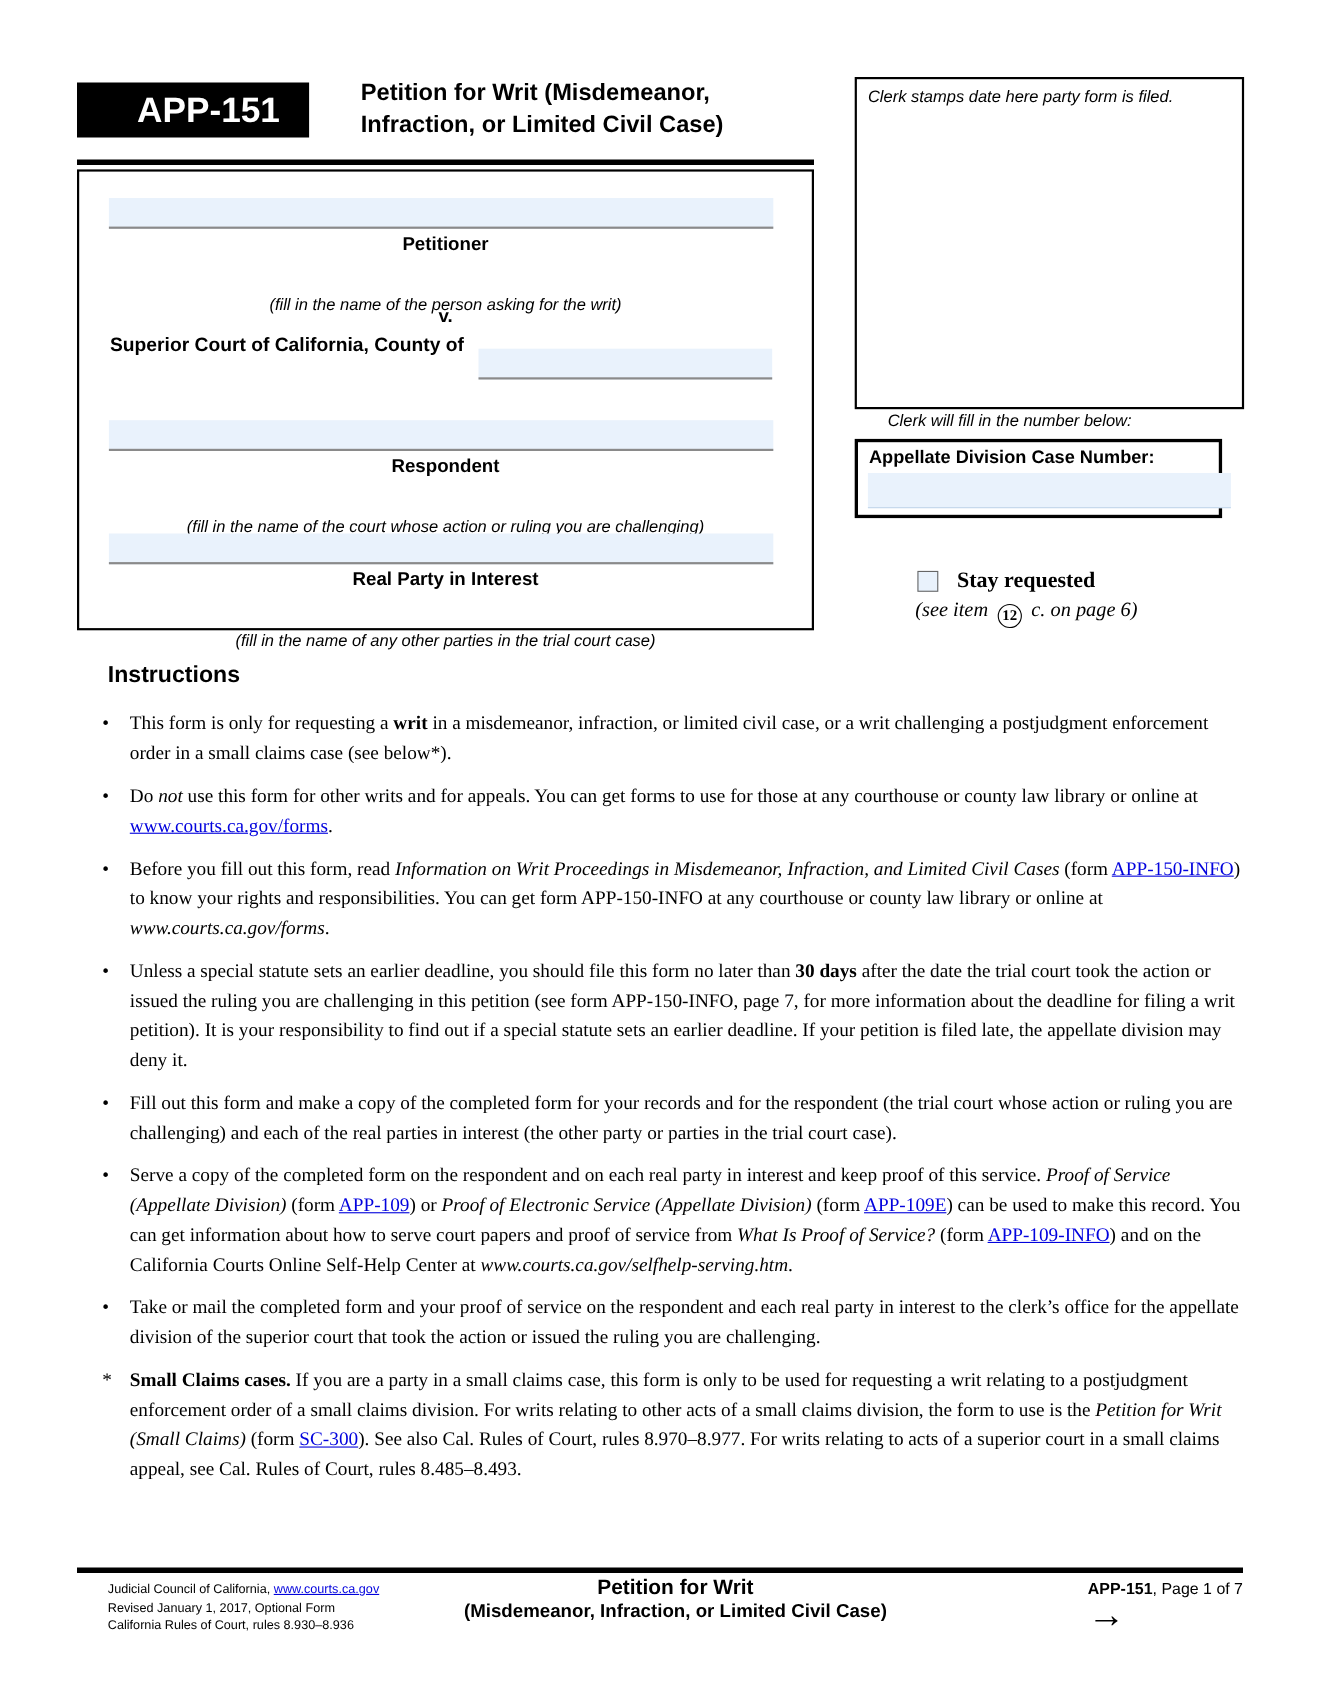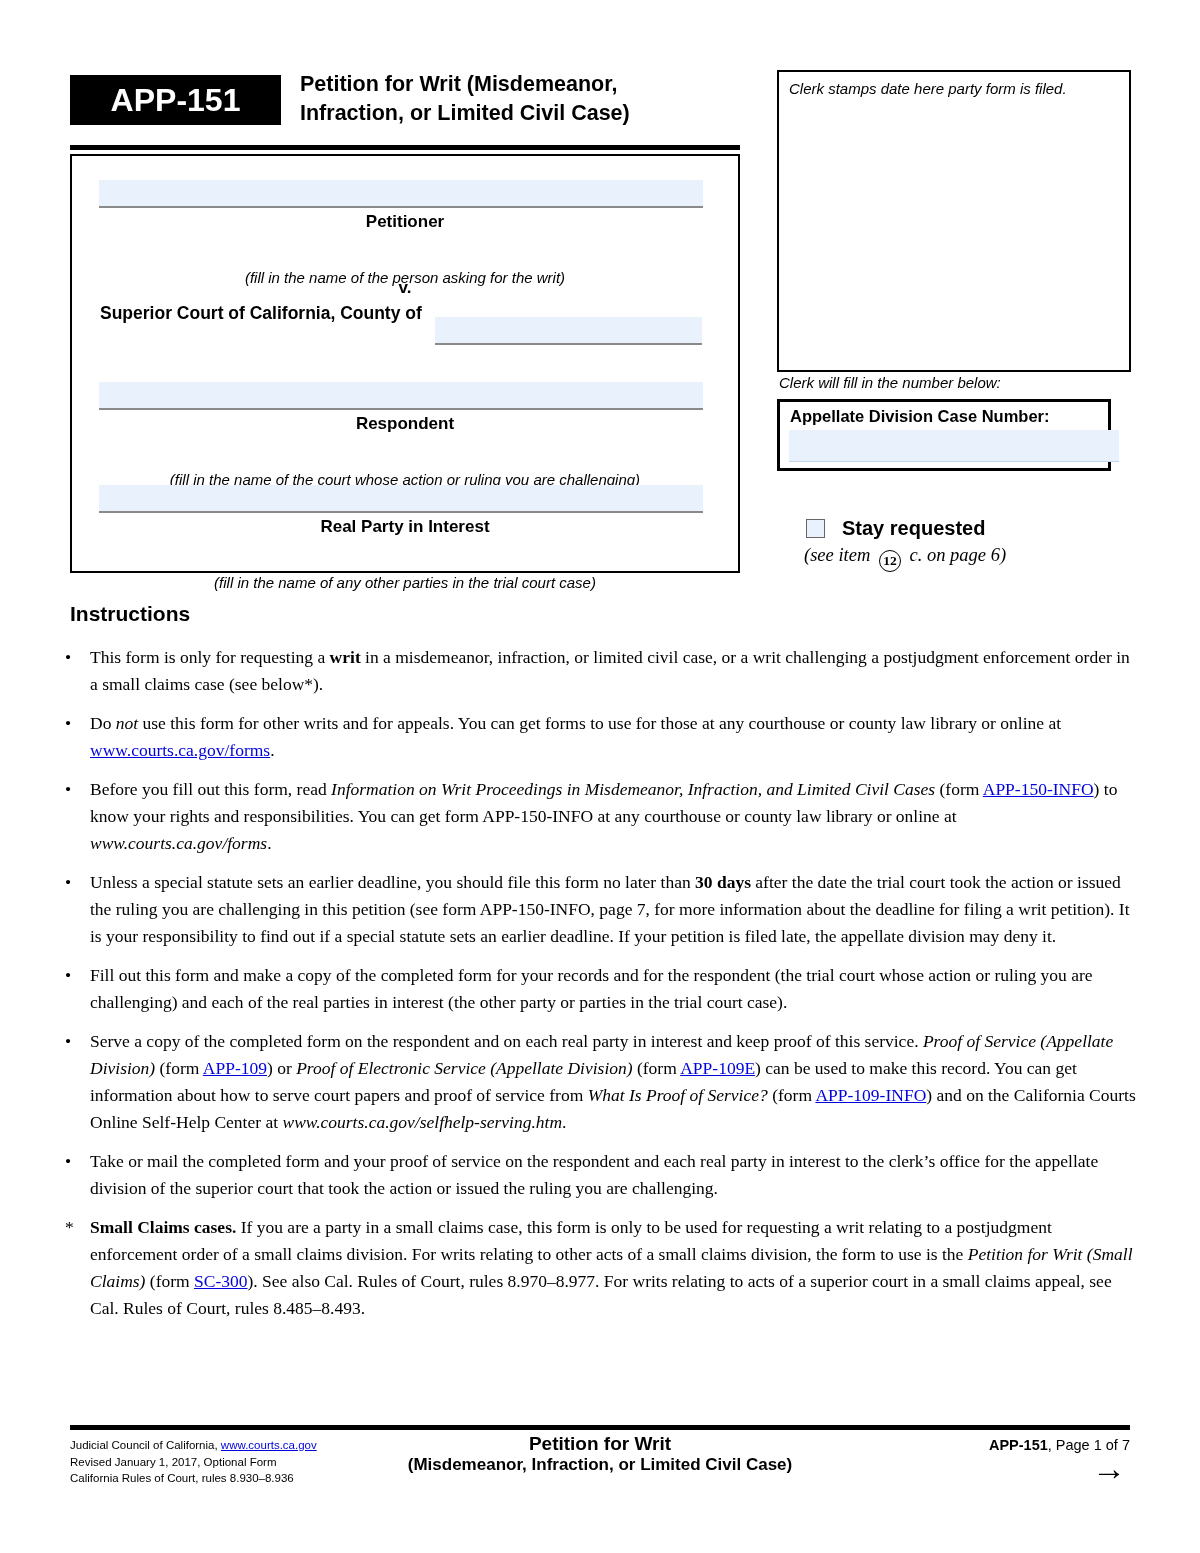--- a/index.html
+++ b/index.html
@@ -1,21 +1,21 @@
 <!DOCTYPE html>
 <html><head>
 <meta charset="utf-8">
 <style>
   * { margin:0; padding:0; box-sizing:border-box; }
   html, body { background:#fff; }
   body {
     width:1200px; height:1553px; position:relative;
     font-family:"Liberation Sans", sans-serif; color:#000; overflow:hidden;
   }
-  .abs { position:absolute; }
+  .abs { position:absolute;padding-left:28px; }
   .b { font-weight:bold; }
   .i { font-style:italic; }
   a { color:#0202dd; text-decoration:underline; cursor:pointer; }
 
   
   .form-badge {
     left:70px; top:75px; width:211px; height:50px; background:#000; color:#fff;
     font-weight:bold; font-size:32px; display:flex; align-items:center; justify-content:center;
   }
   .form-title { left:300px; top:70px; width:460px; font-weight:bold; font-size:21.5px; line-height:29px; }
@@ -43,21 +43,21 @@
   .case-label { position:absolute; left:10px; top:5px; font-weight:bold; font-size:16.5px; }
   .case-field {
     position:absolute; left:9px; top:28px; width:330px; height:32px;
     background:#e9f2fc; border:none; border-bottom:1px solid #c4d6ea;
     font-size:16px; font-family:"Liberation Sans", sans-serif; padding:0 4px; outline:none;
   }
   .stay-row { left:806px; top:517px; display:flex; align-items:center; }
   .checkbox {
     width:19px; height:19px; background:#e9f2fc; border:1px solid #666; display:inline-block; cursor:pointer;
   }
-  .stay-label { font-family:Liberation Sans, sans-serif; font-weight:bold; font-size:20px; margin-left:17px; }
+  .stay-label { font-family:Liberation Serif, serif; font-weight:bold; font-size:20px; margin-left:17px; }
   .stay-note { left:804px; top:545px; font-family:"Liberation Serif", serif; font-style:italic; font-size:18.5px; }
   .circle-num {
     display:inline-flex; align-items:center; justify-content:center;
     width:22px; height:22px; border:1.5px solid #000; border-radius:50%;
     font-style:normal; font-weight:bold; font-size:13.5px; margin:0 4px; vertical-align:-4px;
   }
 
   
   .inst-heading { left:70px; top:602px; font-weight:bold; font-size:21px; }
   .inst-list { left:65px; top:644px; width:1072px; font-family:"Liberation Serif", serif; font-size:17.5px; line-height:27px; }
@@ -65,21 +65,21 @@
   .marker { width:25px; flex:0 0 25px; }
   .bullet-text { flex:1; }
 
   
   .rule-bottom { left:70px; top:1425px; width:1060px; height:5px; background:#000; }
   .footer-left { left:70px; top:1437px; font-size:11.5px; line-height:16.5px; }
   .footer-left a { color:#0202dd; }
   .footer-center { left:0; top:1433px; width:1200px; text-align:center; }
   .footer-center .l1 { font-weight:bold; font-size:19px; }
   .footer-center .l2 { font-weight:bold; font-size:17px; }
-  .footer-right { right:70px; top:1437px; text-align:right; font-size:14.5px; }
+  .footer-right { right:70px; top:1437px; text-align:left; font-size:14.5px; }
   .footer-right .arrow { font-size:34px; font-weight:bold; line-height:30px; margin-top:0px; margin-right:4px; }
 </style>
 </head>
 <body>
 
 <div class="abs form-badge">
   <span>APP-151</span>
 </div>
 <div class="abs form-title">
   <div>Petition for Writ (Misdemeanor,</div>

